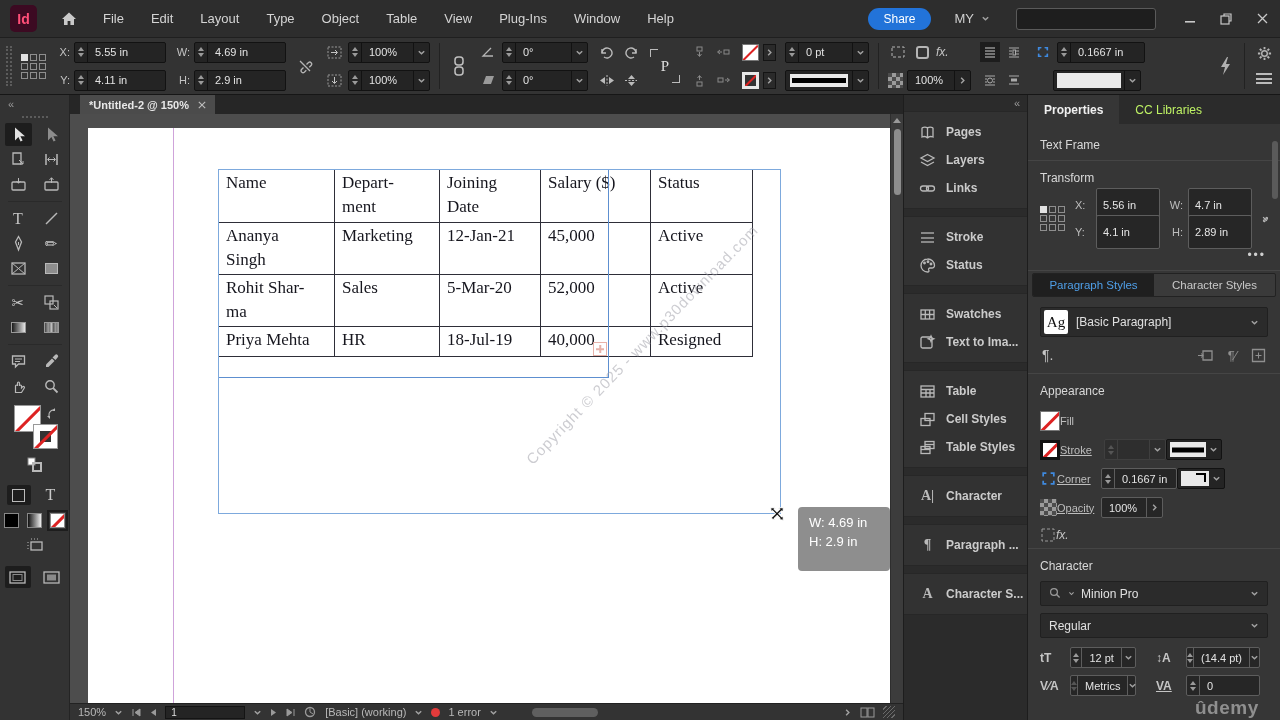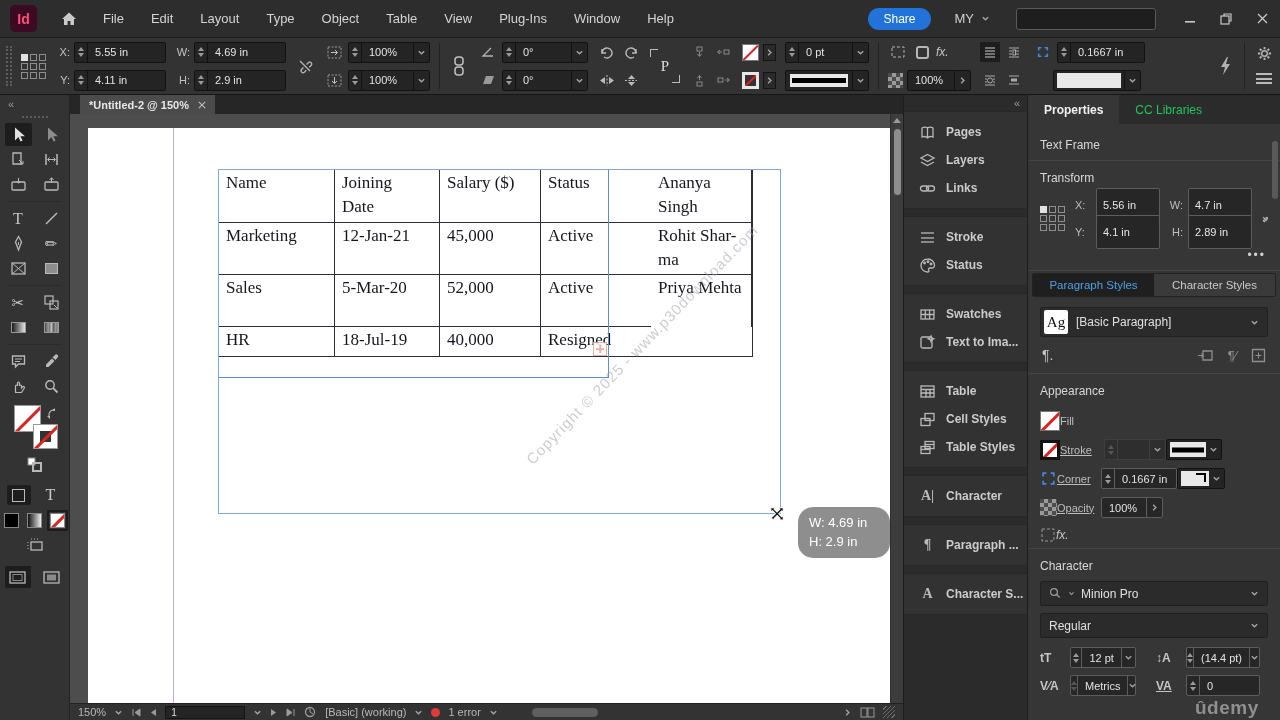--- a/index.html
+++ b/index.html
@@ -103,21 +103,21 @@
   .tc.lastrow{border-bottom:none}
   .framev{position:absolute;left:520px;top:41px;width:1px;height:208px;background:#5d8fd0}
   .frameh{position:absolute;left:130px;top:249px;width:391px;height:1px;background:#5d8fd0}
   .dragrect{position:absolute;left:130px;top:41px;width:563px;height:345px;border:1px solid #7da9dd}
   .overset{position:absolute;left:505px;top:214px;width:14px;height:14px;border:1.5px solid #e4a59b;background:#fff;opacity:.85}
   .overset::before,.overset::after{content:"";position:absolute;background:#e4a59b}
   .overset::before{left:50%;top:2px;bottom:2px;width:1.5px;transform:translateX(-50%)}
   .overset::after{top:50%;left:2px;right:2px;height:1.5px;transform:translateY(-50%)}
   .watermark{position:absolute;left:368px;top:208px;width:372px;text-align:center;transform:rotate(-46deg);color:#9b9ba4;opacity:.5;font-size:15px;letter-spacing:1px;white-space:nowrap}
   .cursor{position:absolute;left:672px;top:373px}
-  .sizetip{position:absolute;left:710px;top:379px;width:92px;height:51px;background:rgba(138,138,138,.97);border-radius:15px;color:#fff;font-size:13px;line-height:19px;padding:6px 0 0 11px}
+  .sizetip{position:absolute;left:710px;top:379px;width:92px;height:64px;background:rgba(138,138,138,.97);border-radius:4px;color:#fff;font-size:13px;line-height:19px;padding:6px 0 0 11px}
   .vscroll{position:absolute;right:0;top:0;width:13px;bottom:0;background:#3c3c3c;border-left:1px solid #2e2e2e}
   .vscroll .arr{width:0;height:0;border-left:4px solid transparent;border-right:4px solid transparent;border-bottom:5px solid #9a9a9a;margin:4px auto 0}
   .vscroll .thumb{width:7px;margin:6px auto 0;height:66px;background:#8d8d8d;border-radius:4px}
 
   
   .statusbar{position:absolute;left:70px;top:703px;width:833px;height:17px;background:#333;border-top:1px solid #222;display:flex;align-items:center;font-size:11px;color:#b8b8b8;gap:8px;padding:0 8px}
   .pgfield{width:80px;height:13px;background:#242424;border:1px solid #141414;font-size:10px;color:#ddd;padding:0 5px;display:flex;align-items:center}
   .navic{display:flex;align-items:center}
   .errdot{width:9px;height:9px;border-radius:50%;background:#e23b3b}
   .hthumb{width:66px;height:9px;background:#5f5f5f;border-radius:5px;margin-left:26px}
@@ -129,21 +129,21 @@
   .dgroup{background:#323232;margin-bottom:7px;padding:6px 0;border-top:1px solid #272727;border-bottom:1px solid #272727}
   .ditem{height:28px;display:flex;align-items:center;gap:10px;padding-left:15px;color:#cbcbcb;font-size:12px;font-weight:bold}
   .ditem svg{width:17px;height:17px;flex:none}
   .ditem .dtxt{white-space:nowrap;overflow:hidden}
   .dico path,.dico rect,.dico circle,.dico line{stroke:#b9b9b9;fill:none;stroke-width:1.3}
   .dglyph{width:17px;text-align:center;color:#b9b9b9;font-size:14px;font-family:"Liberation Serif",serif}
 
   
   .props{position:absolute;left:1028px;top:95px;width:252px;bottom:0;background:#363636;font-size:11px}
   .ptabs{height:29px;background:#2b2b2b;display:flex}
-  .ptab{padding:0 16px;display:flex;align-items:center;font-size:12px;color:#22c55e}
+  .ptab{padding:0 16px;display:flex;align-items:center;font-size:12px;color:#bef264}
   .ptab.active{background:#363636;color:#f0f0f0;font-weight:bold}
   .pdivider{height:1px;background:#454545;margin:0}
   .ptitle{font-size:12px;color:#d8d8d8;padding:10px 12px 8px}
   .plabel{color:#bdbdbd}
   .pfld{display:flex;align-items:center;height:20px;background:#262626;border:1px solid #5d5d5d;border-radius:2px;color:#e5e5e5;padding:16px 6px;font-size:11px}
   .trgrid{display:flex;gap:10px;padding:2px 12px 4px;align-items:center}
   .trfields{display:grid;grid-template-columns:16px 64px 18px 64px;grid-template-rows:20px 20px;gap:7px 5px;align-items:center}
   .tmore{text-align:right;color:#cfcfcf;letter-spacing:2px;padding:2px 14px 8px;font-size:12px}
   .seg{display:flex;height:24px;border:1px solid #222;background:#3a3a3a;margin:2px 4px 10px;border-radius:2px;overflow:hidden}
   .seg div{flex:1;display:flex;align-items:center;justify-content:center;font-size:11.5px;color:#c9c9c9}
@@ -774,20 +774,22 @@
         </svg>
     </div>
   </div>
 
   <div class="canvas">
     <div class="page">
       <div class="mguide"></div>
 
       <div class="itable">
         <div class="tc">Name</div>
+        <div class="tc">Depart-
+ment</div>
         <div class="tc">Joining
 Date</div>
         <div class="tc">Salary ($)</div>
         <div class="tc lastcol">Status</div>
 
         <div class="tc">Ananya
 Singh</div>
         <div class="tc">Marketing</div>
         <div class="tc">12-Jan-21</div>
         <div class="tc">45,000</div>

